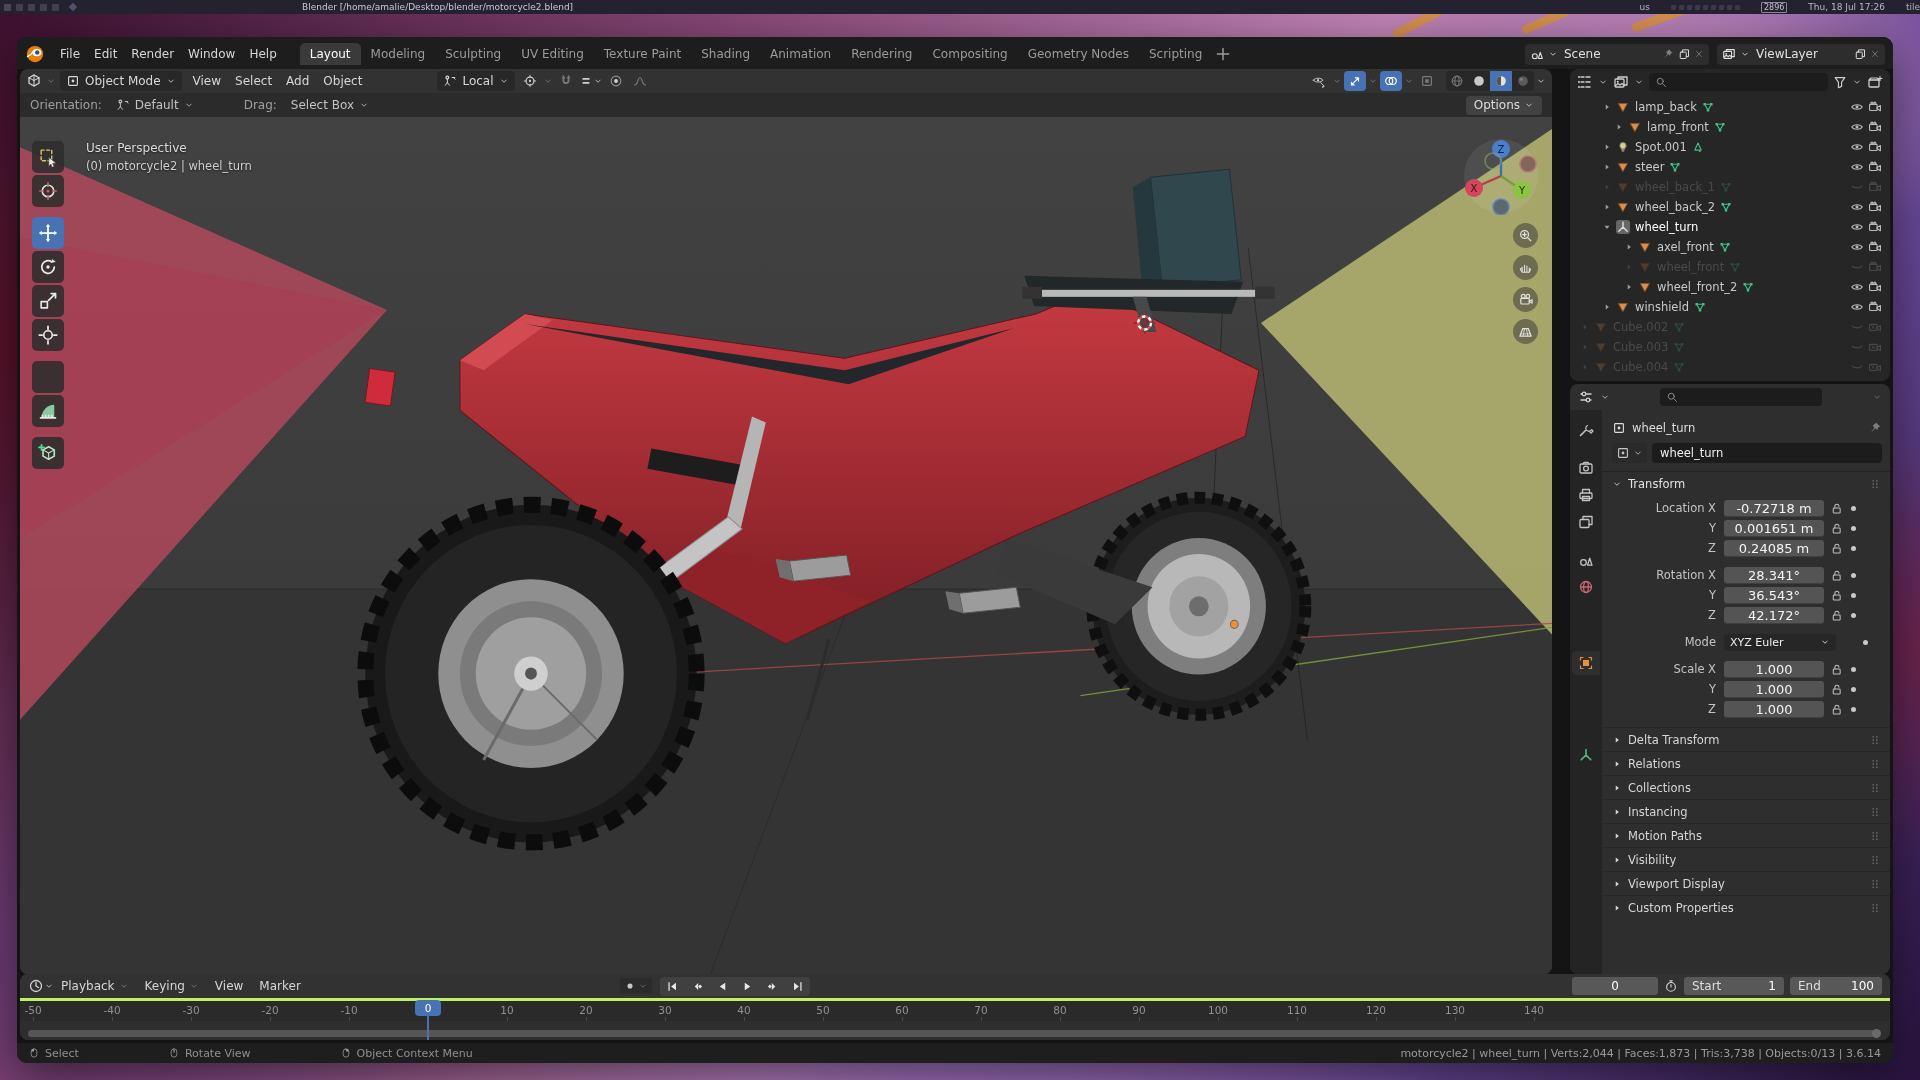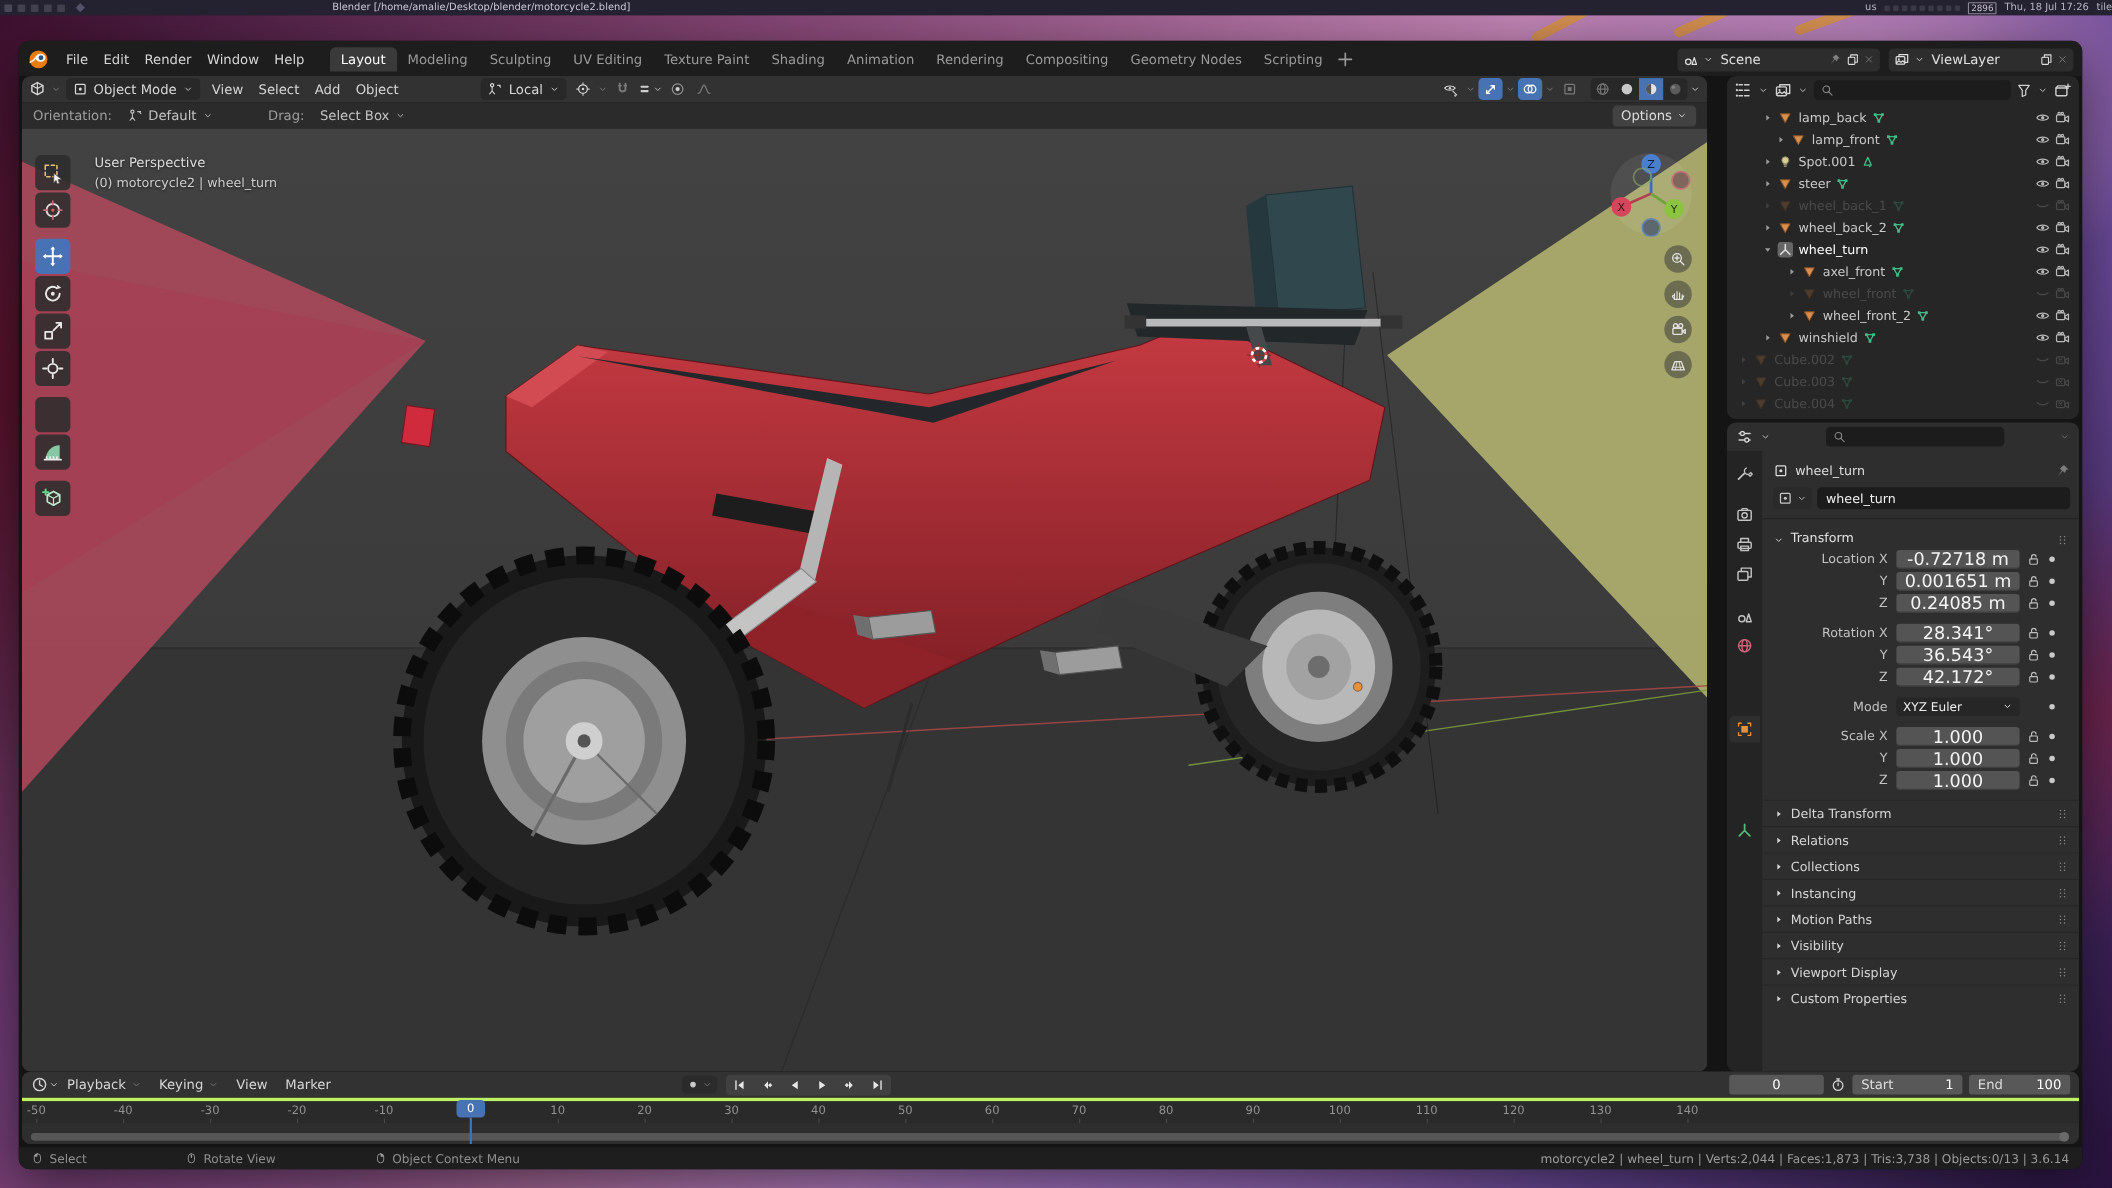--- a/index.html
+++ b/index.html
@@ -14,21 +14,21 @@
       linear-gradient(120deg,#3a1030,#8a4a7a 30%,#c285b5 55%,#6a4a9a 80%,#2a1340)}
   .wp-stroke{position:absolute;background:#d9933f;border-radius:6px;opacity:.85}
   
   .os-bar{position:absolute;left:0;top:0;width:1920px;height:14px;background:#242130;
     display:flex;align-items:center;padding:0 4px;box-sizing:border-box;gap:6px;
     font-size:9px;color:#b9b6c6;z-index:50}
   .os-left{display:flex;gap:5px;align-items:center}
   .os-sq{width:7px;height:7px;background:#4a4758;border-radius:1px}
   .os-diamond{width:6px;height:6px;background:#55506a;transform:rotate(45deg);margin-left:6px}
   .os-title{margin-left:220px;color:#cac7d6;white-space:nowrap}
-  .os-right{margin-left:auto;display:flex;align-items:center;gap:7px;white-space:nowrap}
+  .os-right{margin-left:auto;display:flex;align-items:center;gap:21px;white-space:nowrap}
   .os-tray{display:flex;gap:3px}
   .os-tray i{width:5px;height:5px;background:#3b3847;border-radius:1px}
   .os-batt{border:1px solid #8a8795;padding:0 2px;font-size:8px;border-radius:1px;color:#c5c2d2}
   .os-edge{margin-right:-4px;color:#b5b2c2}
   
   .bwindow{position:absolute;left:17px;top:37px;width:1876px;height:1026px;background:#141414;
     border-radius:10px;overflow:hidden;box-shadow:0 14px 50px rgba(0,0,0,.55);
     display:flex;flex-direction:column;color:#d4d4d4;font-size:12px}
   
   .topbar{height:30px;flex:0 0 30px;display:flex;align-items:center;padding:2px 8px 0 8px;gap:2px;background:#1d1d1d}
@@ -95,25 +95,25 @@
   .ptab{width:28px;height:24px;border-radius:4px 0 0 4px;display:flex;align-items:center;justify-content:center}
   .ptab .ic{width:16px;height:16px}
   .ptab.active{background:#2e2e2e}
   .pgap{height:8px}
   .pcontent{flex:1;padding:7px 8px 0 10px;font-size:11.5px;color:#c6c6c6;overflow:hidden;min-width:0}
   .breadcrumb{display:flex;align-items:center;gap:6px;height:22px;color:#dedede}
   .namerow{display:flex;align-items:center;gap:5px;margin-top:4px}
   .nbox{display:flex;align-items:center;gap:3px;background:#2a2a2a;border-radius:4px;height:20px;padding:0 4px}
   .nfield{flex:1;height:20px;background:#1c1c1c;border-radius:4px;display:flex;align-items:center;padding:0 8px;color:#f0f0f0}
   .sep{height:1px;background:#232323;margin:8px -8px 0 -10px}
-  .panel-head{display:flex;align-items:flex-end;gap:6px;height:24px;color:#e2e2e2}
+  .panel-head{display:flex;align-items:center;gap:6px;height:24px;color:#e2e2e2}
   .panel-body{padding:2px 0 8px 0}
   .trow{display:flex;align-items:center;height:20px}
   .tlabel{width:104px;text-align:right;margin-right:8px;color:#c3c3c3;white-space:nowrap}
-  .tfield{width:112px;height:17px;background:#545454;border-radius:3px;color:#f4f4f4;display:flex;align-items:center;justify-content:center;font-size:16px;box-shadow:inset 0 -1px 0 rgba(0,0,0,.25)}
+  .tfield{width:100px;height:17px;background:#545454;border-radius:3px;color:#f4f4f4;display:flex;align-items:center;justify-content:center;font-size:13px;box-shadow:inset 0 -1px 0 rgba(0,0,0,.25)}
   .tdrop{width:112px;height:17px;background:#262626;border-radius:3px;color:#eee;display:flex;align-items:center;justify-content:space-between;padding:0 6px;box-sizing:border-box;font-size:11px}
   .tlock{width:13px;height:13px;margin-left:6px;color:#bdbdbd}
   .tdot{width:5px;height:5px;border-radius:50%;background:#c9c9c9;margin-left:8px}
   .ggap{height:7px}
   .cpanel{display:flex;align-items:center;gap:6px;height:23px;border-top:1px solid #262626;color:#d6d6d6;margin:0 -8px 0 -10px;padding:0 8px 0 10px}
   .cpanel .spacer{flex:1}
   .dots{width:14px;height:10px;color:#8a8a8a}
   
   .timeline{height:66px;flex:0 0 66px;margin:0 3px;background:#2a2a2a;border-radius:8px;display:flex;flex-direction:column;overflow:hidden;position:relative}
   .tl-header{height:24px;flex:0 0 24px;background:#323232;display:flex;align-items:center;gap:0;padding:0 8px;color:#d2d2d2;position:relative}

